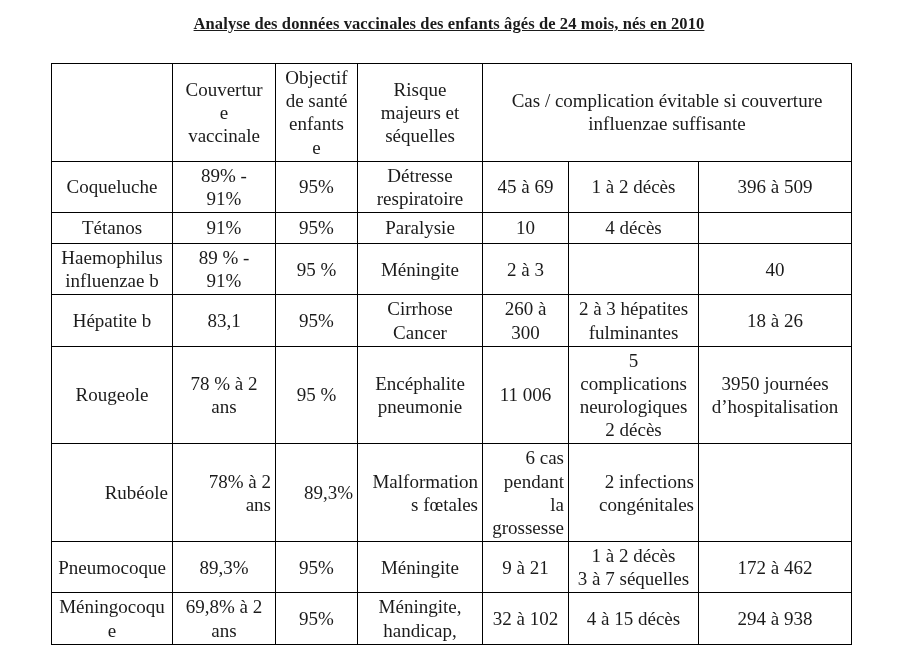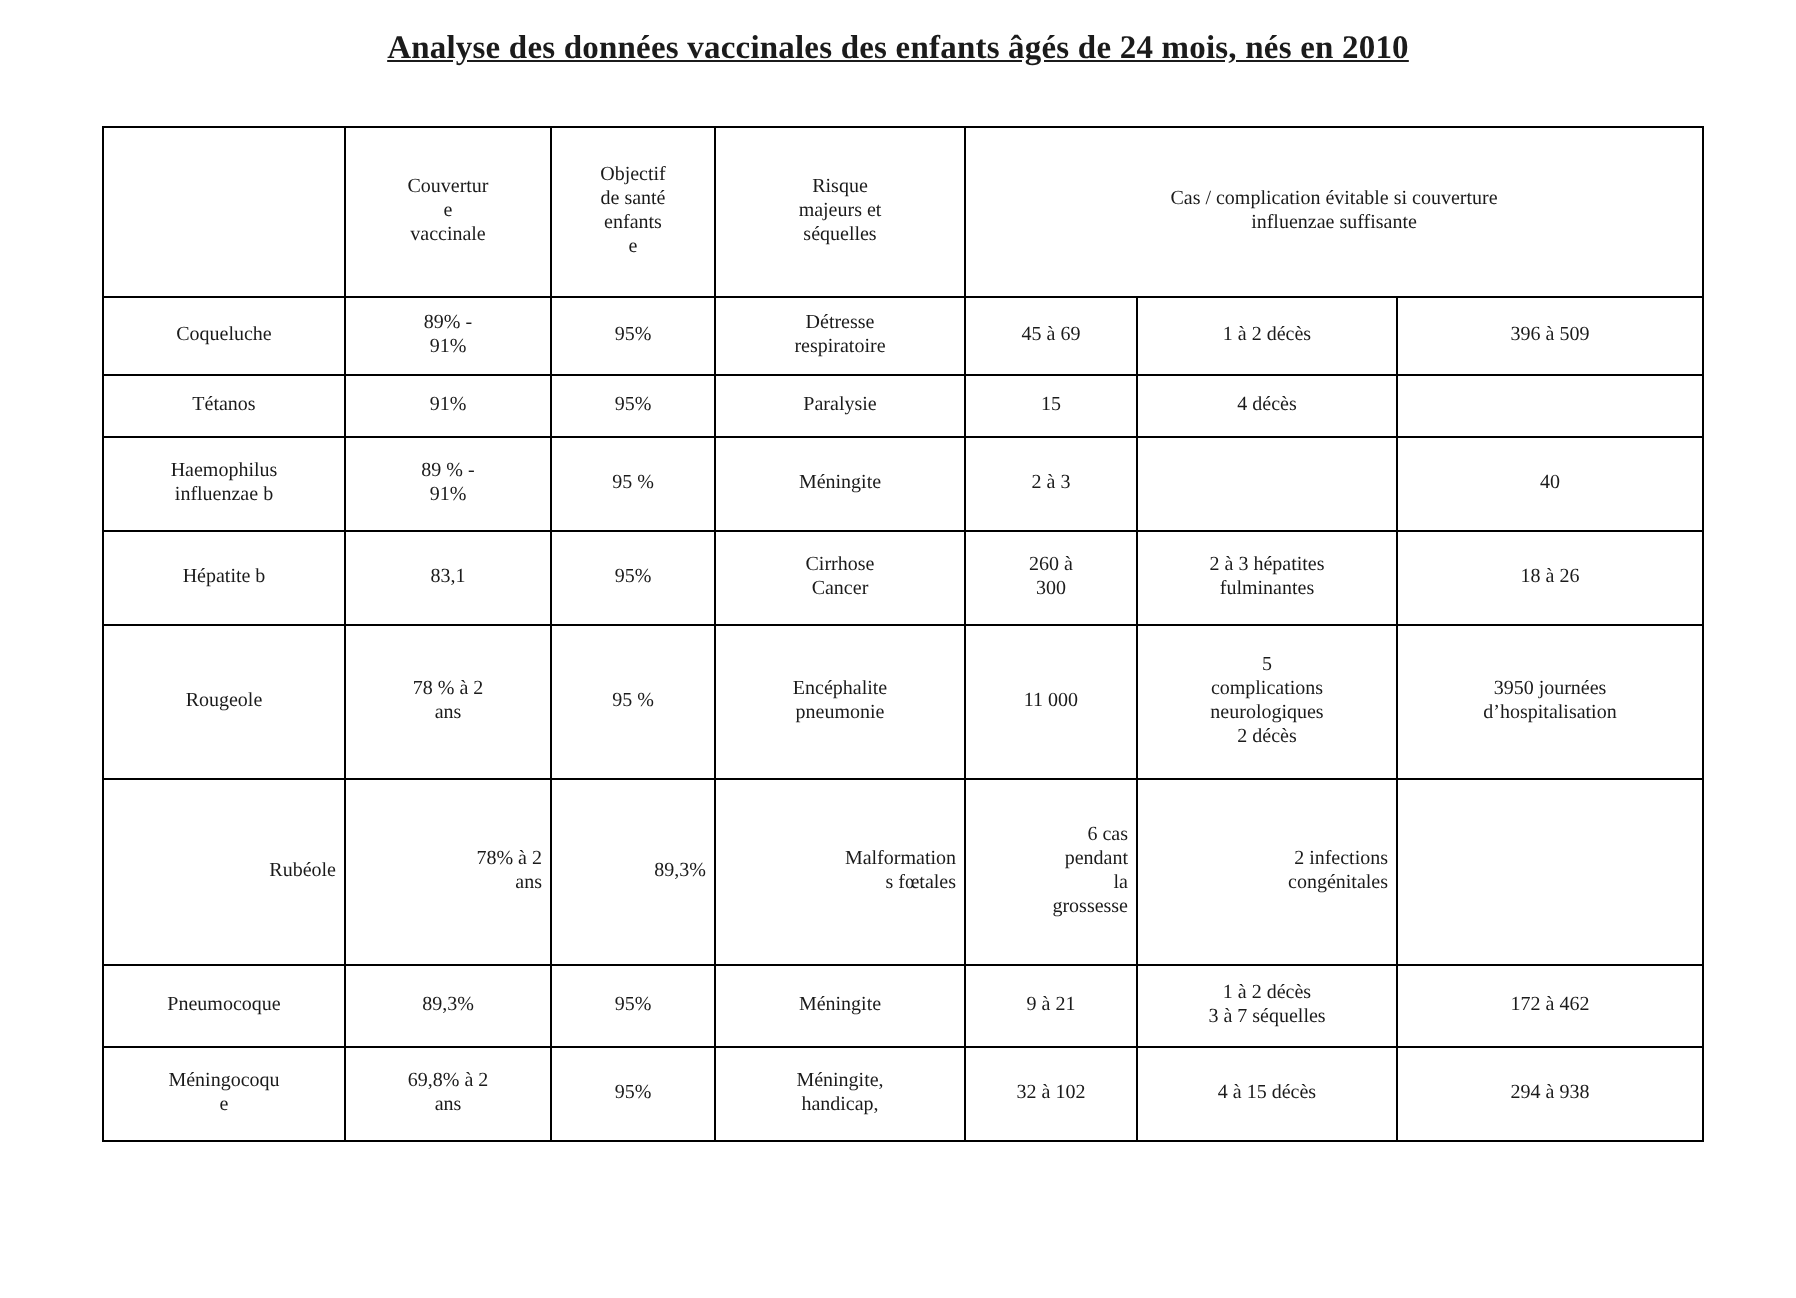--- a/index.html
+++ b/index.html
@@ -31,21 +31,21 @@
     position: absolute;
     left: 51px;
     top: 63px;
     width: 800px;
   }
 
   table.vaccine-table {
     border-collapse: collapse;
     table-layout: fixed;
     width: 800px;
-    font-size: 10px;
+    font-size: 19px;
   }
 
   table.vaccine-table td,
   table.vaccine-table th {
     border: 1px solid #000000;
     text-align: center;
     vertical-align: middle;
     padding: 2px 4px;
     font-weight: normal;
     line-height: 1.22;
@@ -131,21 +131,21 @@
         <td>45 à 69</td>
         <td>1 à 2 décès</td>
         <td>396 à 509</td>
       </tr>
 
       <tr class="r-h26">
         <td>Tétanos</td>
         <td>91%</td>
         <td>95%</td>
         <td>Paralysie</td>
-        <td>15</td>
+        <td>10</td>
         <td>4 décès</td>
         <td class="no-right-border"></td>
       </tr>
 
       <tr class="r-h42">
         <td>Haemophilus
 influenzae b</td>
         <td>89 % -
 91%</td>
         <td>95 %</td>
@@ -168,21 +168,21 @@
         <td>18 à 26</td>
       </tr>
 
       <tr class="r-h72">
         <td>Rougeole</td>
         <td>78 % à 2
 ans</td>
         <td>95 %</td>
         <td>Encéphalite
 pneumonie</td>
-        <td>11 000</td>
+        <td>11 006</td>
         <td class="left-align clip">5
 complications
 neurologiques
 2 décès</td>
         <td>3950 journées
 d’hospitalisation</td>
       </tr>
 
       <tr class="r-h88">
         <td>Rubéole</td>

